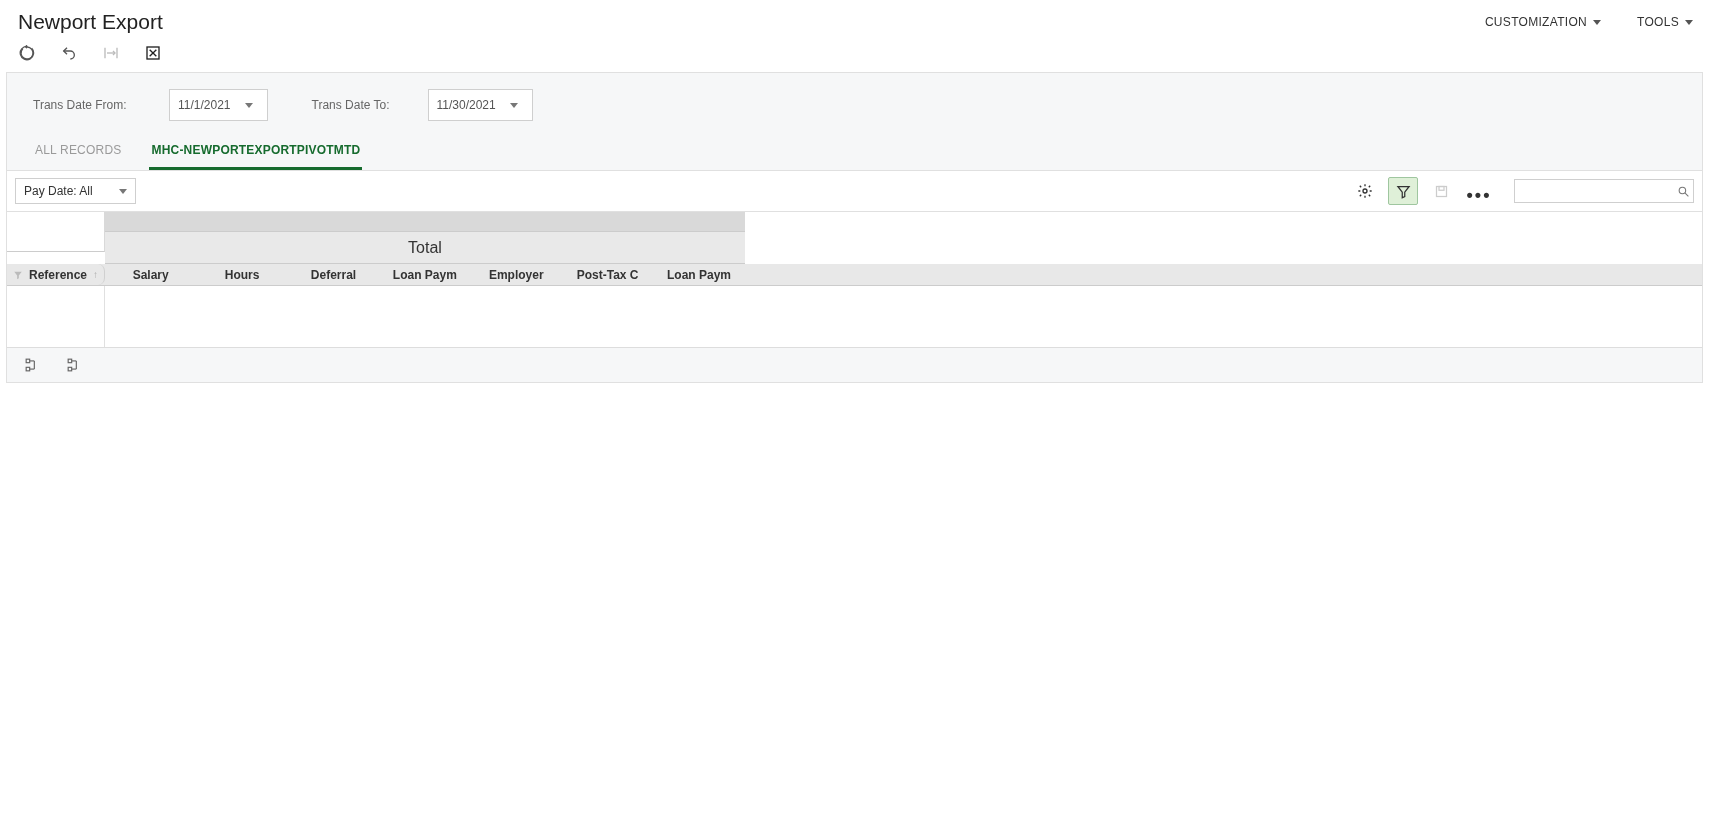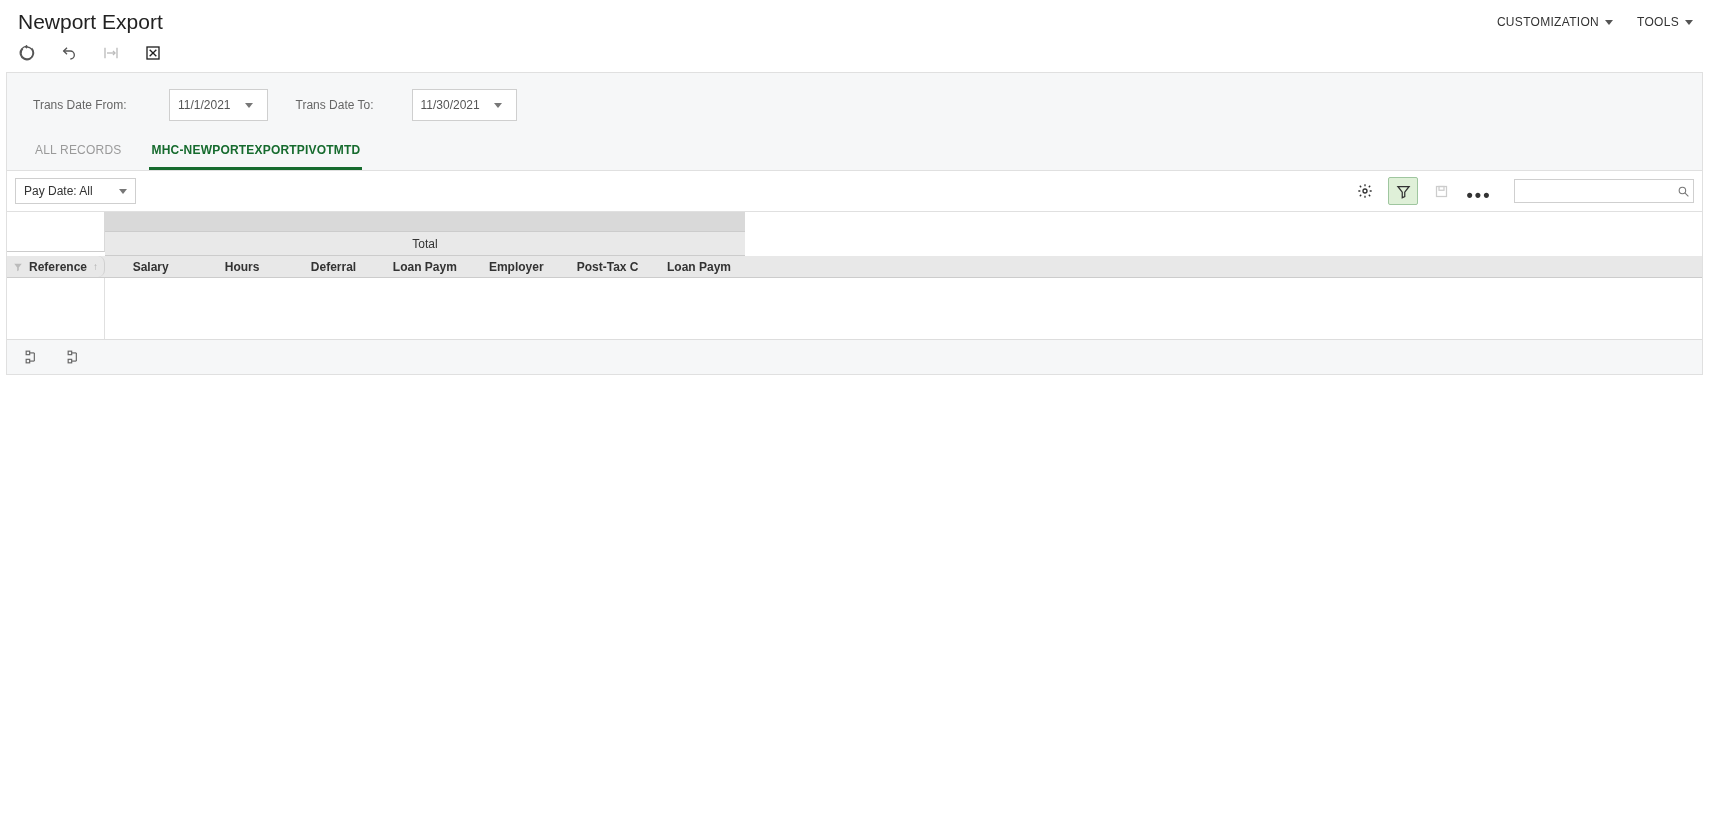--- a/index.html
+++ b/index.html
@@ -4,35 +4,35 @@
 <style>
   * { box-sizing: border-box; }
   html, body { margin: 0; padding: 0; font-family: Arial, Helvetica, sans-serif; font-size: 13px; color: #333; }
   body { background: #fff; }
 
   .page { width: 1709px; height: 837px; background: #fff; position: relative; }
 
   
   .header { display: flex; align-items: center; justify-content: space-between; padding: 10px 16px 4px 18px; }
   .page-title { font-size: 21px; color: #222; font-weight: 400; }
-  .header-menus { display: flex; gap: 24px; align-items: center; font-size: 12px; letter-spacing: 0.3px; color: #333; }
+  .header-menus { display: flex; gap: 36px; align-items: center; font-size: 12px; letter-spacing: 0.3px; color: #333; }
   .menu-item { display: flex; align-items: center; gap: 6px; cursor: pointer; }
   .caret-down { width: 0; height: 0; border-left: 4px solid transparent; border-right: 4px solid transparent; border-top: 5px solid #555; }
 
   
   .toolbar { display: flex; align-items: center; gap: 24px; padding: 6px 18px 10px 18px; }
   .tb-btn { width: 18px; height: 18px; display:inline-flex; align-items:center; justify-content:center; color:#555; cursor:pointer; }
   .tb-btn.disabled { color: #bbb; cursor: default; }
   .tb-icon { width:16px; height:16px; display:block; }
 
   
   .panel { margin: 0 6px; border: 1px solid #e0e0e0; background: #f6f7f8; }
 
   
-  .filters { display: flex; align-items: center; gap: 28px; padding: 16px 20px 10px 26px; font-size: 12px; color: #555; }
+  .filters { display: flex; align-items: center; gap: 44px; padding: 16px 20px 10px 26px; font-size: 12px; color: #555; }
   .filter-group { display: flex; align-items: center; gap: 36px; }
   .filter-label { color: #666; min-width: 100px; display:inline-block; }
   .date-select { display:inline-flex; align-items:center; background:#fff; border:1px solid #cfcfcf; height:32px; padding: 0 14px 0 8px; font-size:12px; cursor:pointer; min-width: 88px; }
   .date-select .caret { margin-left: 14px; width:0;height:0;border-left:4px solid transparent;border-right:4px solid transparent;border-top:5px solid #777; }
 
   
   .tabs { display:flex; gap: 26px; padding: 0 26px; margin-top: 4px; }
   .tab { font-size: 12px; letter-spacing: .2px; padding: 8px 2px 10px 2px; border-bottom: 3px solid transparent; cursor:pointer; color:#888; }
   .tab.active { color: #166b2e; border-bottom-color: #166b2e; font-weight: 700; }
   .tab.inactive { color: #9a9a9a; }
@@ -51,21 +51,21 @@
   .search-wrap input { border:0; outline:0; width:100%; font-size:12px; padding:0 6px; }
   .search-wrap .sicon { width:22px; display:flex; align-items:center; justify-content:center; color:#777; }
 
   
   .grid-body { background:#fff; }
   .header-row1 { display:flex; }
   .corner-cell { width: 98px; height: 20px; background:#fff; border-right:1px solid #d9d9d9; }
   .band-cell { height:20px; background:#d9d9d9; flex:0 0 640px; border-bottom:1px solid #ccc; }
   .header-row2 { display:flex; }
   .corner-cell2 { width: 98px; height: 20px; background:#fff; border-right:1px solid #d9d9d9; border-bottom:1px solid #ccc; }
-  .total-cell { flex:0 0 640px; height:24px; background:#e9e9e9; display:flex; align-items:center; justify-content:center; font-size:12px; color:#333; border-bottom:1px solid #ccc; }
+  .total-cell { flex:0 0 640px; height:32px; background:#e9e9e9; display:flex; align-items:center; justify-content:center; font-size:16px; color:#333; border-bottom:1px solid #ccc; }
   .header-row3 { display:flex; background:#e8e8e8; height:22px; align-items:stretch; border-bottom:1px solid #ccc; }
   .rowhdr { width:98px; display:flex; align-items:center; padding:0 6px; font-size:12px; font-weight:bold; color:#333; background:#e8e8e8; border-right:1px solid #d0d0d0; gap:4px; position:relative;border-radius:7px; }
   .sort-ind { font-size:10px; color:#aaa; margin-left:2px; }
   .filter-ind { color:#bbb; margin-right:2px; }
   .colhdr { width: 91.4px; display:flex; align-items:center; justify-content:center; font-size:12px; font-weight:bold; color:#333; background:#e8e8e8; overflow:hidden; white-space:nowrap; }
   .data-area { height: 62px; background:#fff; border-bottom:1px solid #ddd; display:flex; }
   .data-left { width:98px; border-right:1px solid #e0e0e0; }
 
   
   .grid-footer { height:34px; display:flex; align-items:center; gap:28px; padding: 0 18px; background:#f6f7f8; }

